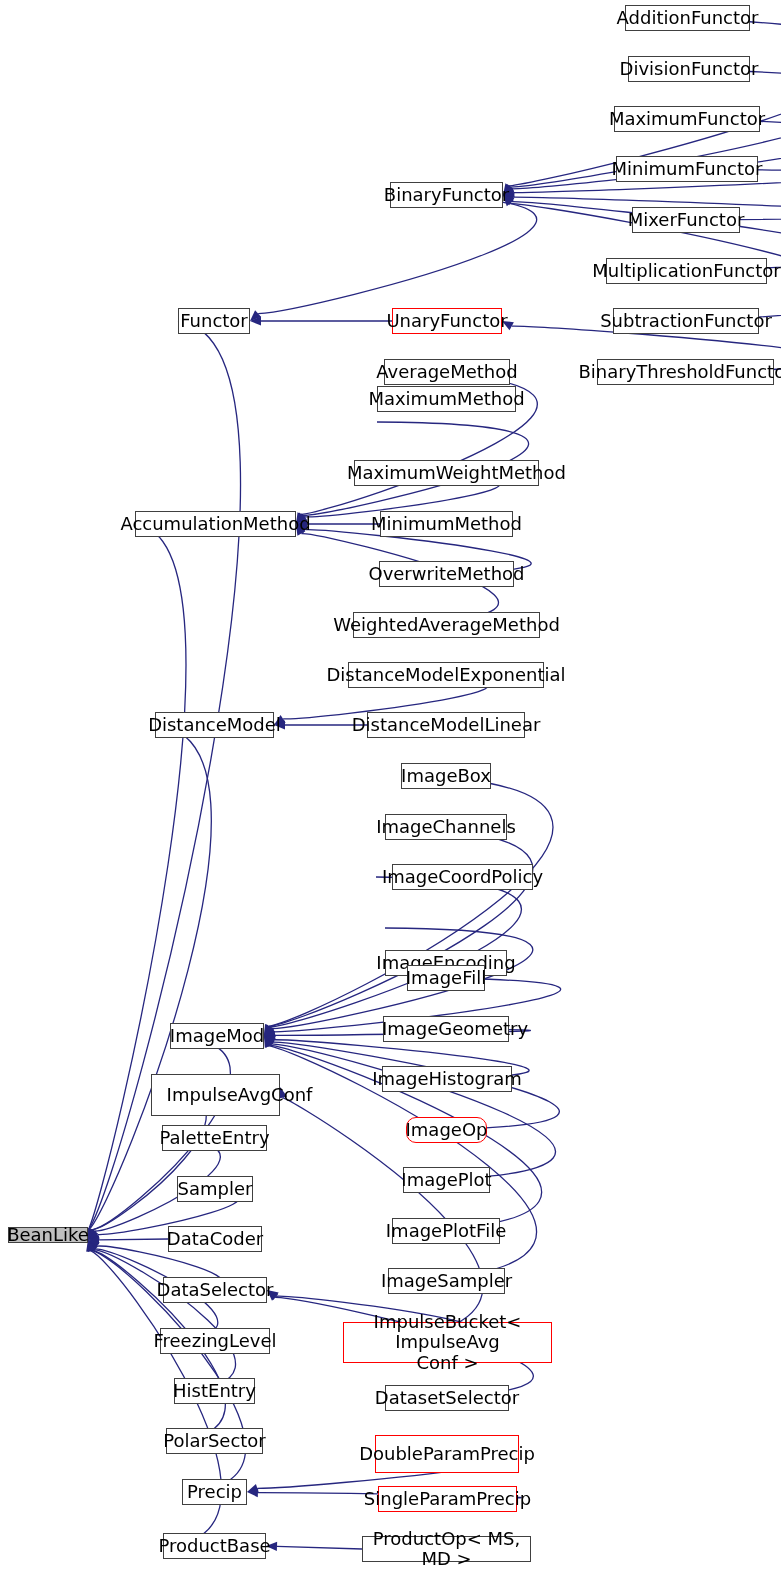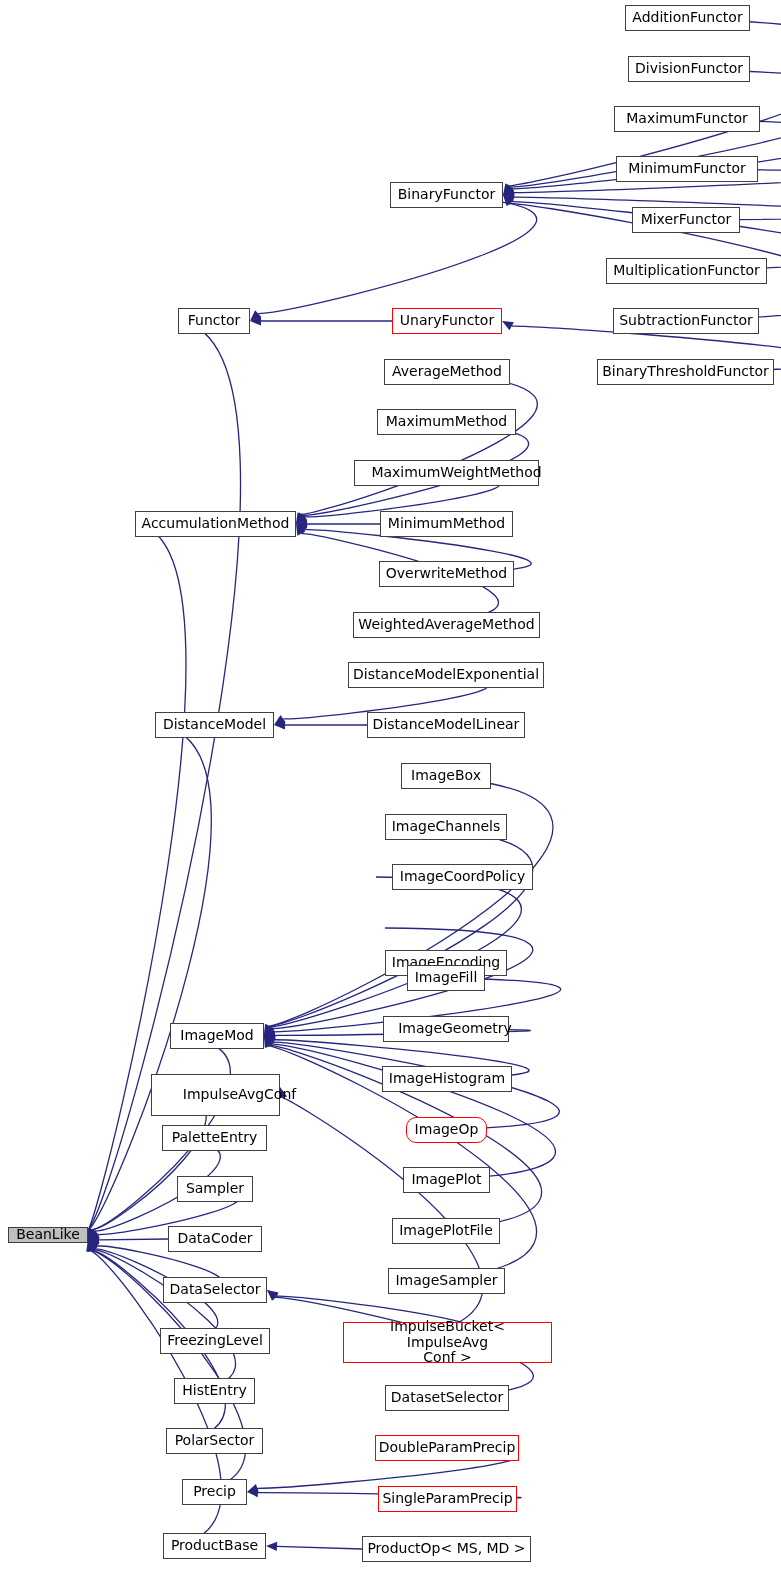--- a/index.html
+++ b/index.html
@@ -28,21 +28,21 @@
   .node {
     position: absolute;
     box-sizing: border-box;
     display: flex;
     align-items: center;
     justify-content: center;
     text-align: center;
     background: #ffffff;
     border: 1px solid #404040;
     color: #000000;
-    font-size: 14px;
+    font-size: 18px;
     line-height: 1.12;
     white-space: pre-line;
     cursor: pointer;
   }
   .node.red {
     border-color: #ff0000;
   }
   .node.filled {
     background: #bfbfbf;
   }
@@ -259,21 +259,21 @@
       <div class="node" style="left: 614px; top: 106px; width: 146px; height: 26px;"><span>MaximumFunctor</span></div>
       <div class="node" style="left: 616px; top: 156px; width: 142px; height: 26px;"><span>MinimumFunctor</span></div>
       <div class="node" style="left: 632px; top: 207px; width: 108px; height: 26px;"><span>MixerFunctor</span></div>
       <div class="node" style="left: 606px; top: 258px; width: 161px; height: 26px;"><span>MultiplicationFunctor</span></div>
       <div class="node" style="left: 613px; top: 308px; width: 146px; height: 26px;"><span>SubtractionFunctor</span></div>
       <div class="node" style="left: 597px; top: 359px; width: 177px; height: 26px;"><span>BinaryThresholdFunctor</span></div>
       <div class="node" style="left: 390px; top: 182px; width: 113px; height: 26px;"><span>BinaryFunctor</span></div>
       <div class="node" style="left: 178px; top: 308px; width: 72px; height: 26px;"><span>Functor</span></div>
       <div class="node red" style="left: 392px; top: 308px; width: 110px; height: 26px;"><span>UnaryFunctor</span></div>
       <div class="node" style="left: 384px; top: 359px; width: 126px; height: 26px;"><span>AverageMethod</span></div>
-      <div class="node" style="left: 377px; top: 409px; width: 139px; height: 26px;"><span>MaximumMethod</span></div>
+      <div class="node" style="left: 377px; top: 386px; width: 139px; height: 26px;"><span>MaximumMethod</span></div>
       <div class="node" style="left: 354px; top: 460px; width: 185px; height: 26px; padding-left: 20px;"><span>MaximumWeightMethod</span></div>
       <div class="node" style="left: 380px; top: 511px; width: 133px; height: 26px;"><span>MinimumMethod</span></div>
       <div class="node" style="left: 379px; top: 561px; width: 135px; height: 26px;"><span>OverwriteMethod</span></div>
       <div class="node" style="left: 353px; top: 612px; width: 187px; height: 26px;"><span>WeightedAverageMethod</span></div>
       <div class="node" style="left: 135px; top: 511px; width: 161px; height: 26px;"><span>AccumulationMethod</span></div>
       <div class="node" style="left: 348px; top: 662px; width: 196px; height: 26px;"><span>DistanceModelExponential</span></div>
       <div class="node" style="left: 367px; top: 712px; width: 158px; height: 26px;"><span>DistanceModelLinear</span></div>
       <div class="node" style="left: 155px; top: 712px; width: 119px; height: 26px;"><span>DistanceModel</span></div>
       <div class="node" style="left: 401px; top: 763px; width: 90px; height: 26px;"><span>ImageBox</span></div>
       <div class="node" style="left: 385px; top: 814px; width: 122px; height: 26px;"><span>ImageChannels</span></div>
@@ -283,21 +283,21 @@
       <div class="node" style="left: 383px; top: 1016px; width: 126px; height: 26px; padding-left: 18px;"><span>ImageGeometry</span></div>
       <div class="node" style="left: 382px; top: 1066px; width: 130px; height: 26px;"><span>ImageHistogram</span></div>
       <div class="node red" style="left: 406px; top: 1117px; width: 81px; height: 26px; border-radius: 10px;"><span>ImageOp</span></div>
       <div class="node" style="left: 403px; top: 1167px; width: 87px; height: 26px;"><span>ImagePlot</span></div>
       <div class="node" style="left: 392px; top: 1218px; width: 108px; height: 26px;"><span>ImagePlotFile</span></div>
       <div class="node" style="left: 388px; top: 1268px; width: 117px; height: 26px;"><span>ImageSampler</span></div>
       <div class="node" style="left: 170px; top: 1023px; width: 94px; height: 26px;"><span>ImageMod</span></div>
       <div class="node red" style="left: 343px; top: 1322px; width: 209px; height: 41px;"><span>ImpulseBucket&lt; ImpulseAvg
 Conf &gt;</span></div>
       <div class="node" style="left: 385px; top: 1385px; width: 124px; height: 26px;"><span>DatasetSelector</span></div>
-      <div class="node red" style="left: 375px; top: 1435px; width: 144px; height: 26px;"><span>DoubleParamPrecip</span></div>
+      <div class="node red" style="left: 375px; top: 1435px; width: 144px; height: 38px;"><span>DoubleParamPrecip</span></div>
       <div class="node red" style="left: 378px; top: 1486px; width: 139px; height: 26px;"><span>SingleParamPrecip</span></div>
       <div class="node" style="left: 362px; top: 1536px; width: 169px; height: 26px;"><span>ProductOp&lt; MS, MD &gt;</span></div>
       <div class="node" style="left: 151px; top: 1074px; width: 129px; height: 42px; padding-left: 48px;"><span>ImpulseAvgConf</span></div>
       <div class="node" style="left: 162px; top: 1125px; width: 105px; height: 26px;"><span>PaletteEntry</span></div>
       <div class="node" style="left: 177px; top: 1176px; width: 76px; height: 26px;"><span>Sampler</span></div>
       <div class="node" style="left: 168px; top: 1226px; width: 94px; height: 26px;"><span>DataCoder</span></div>
       <div class="node" style="left: 163px; top: 1277px; width: 104px; height: 26px;"><span>DataSelector</span></div>
       <div class="node" style="left: 160px; top: 1328px; width: 110px; height: 26px;"><span>FreezingLevel</span></div>
       <div class="node" style="left: 174px; top: 1378px; width: 81px; height: 26px;"><span>HistEntry</span></div>
       <div class="node" style="left: 166px; top: 1428px; width: 97px; height: 26px;"><span>PolarSector</span></div>

